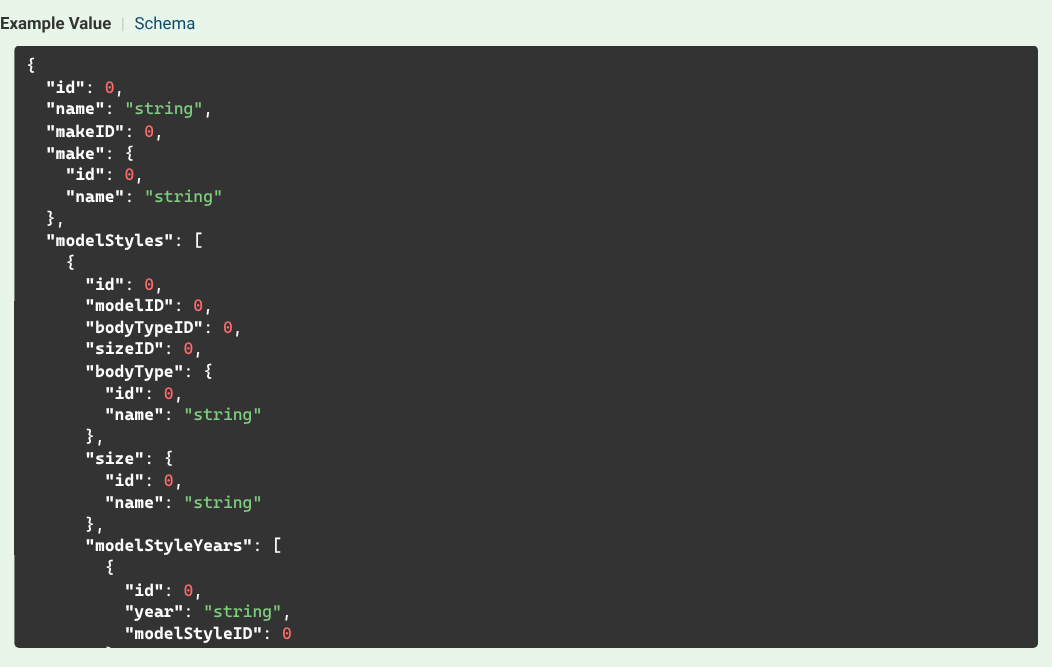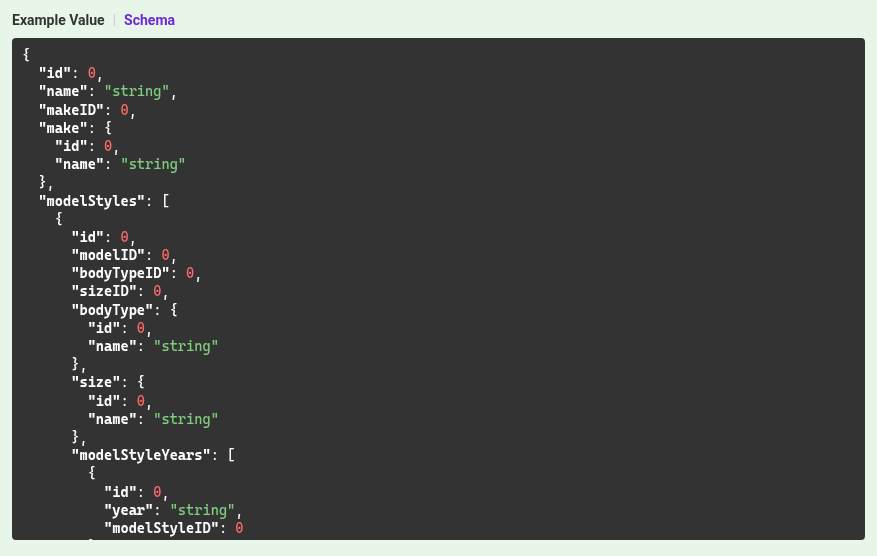--- a/index.html
+++ b/index.html
@@ -8,30 +8,29 @@
       box-sizing: border-box;
     }
     body {
       font-family: -apple-system, BlinkMacSystemFont, "Segoe UI", Roboto, sans-serif;
       background: #e8f5e9;
       width: 877px;
       height: 556px;
       overflow: hidden;
     }
     .header {
-      padding: 12px 12px 10px 12px;
+      padding: 12px 12px 10px 0;
       display: flex;
       align-items: center;
       gap: 8px;
     }
     .tab {
       font-size: 14px;
-      color: #6d28d9;
+      color: #0c4a6e;
       cursor: pointer;
-      font-weight: bold;
     }
     .tab.active {
       font-weight: 700;
       color: #333;
     }
     .divider {
       color: #ccc;
       font-size: 14px;
     }
     .code-container {

